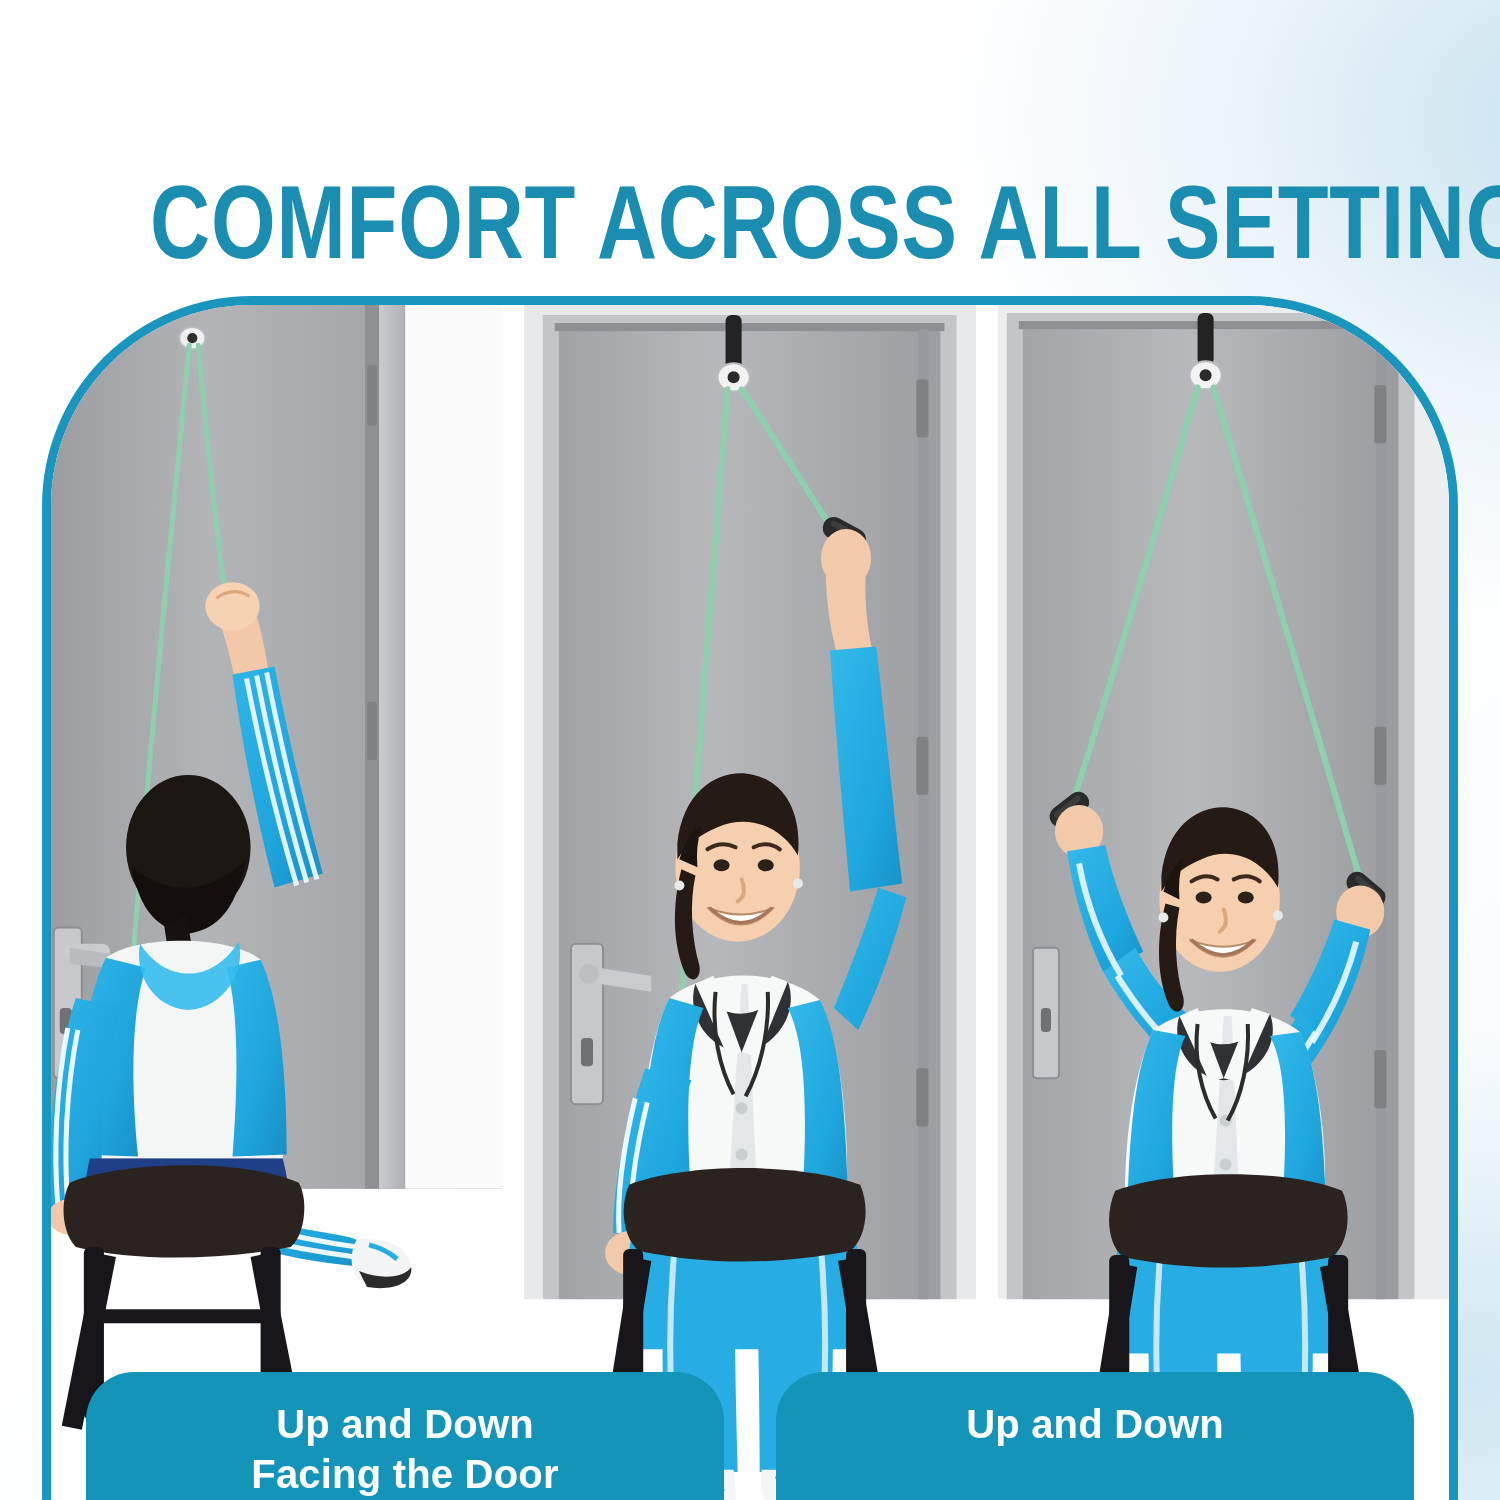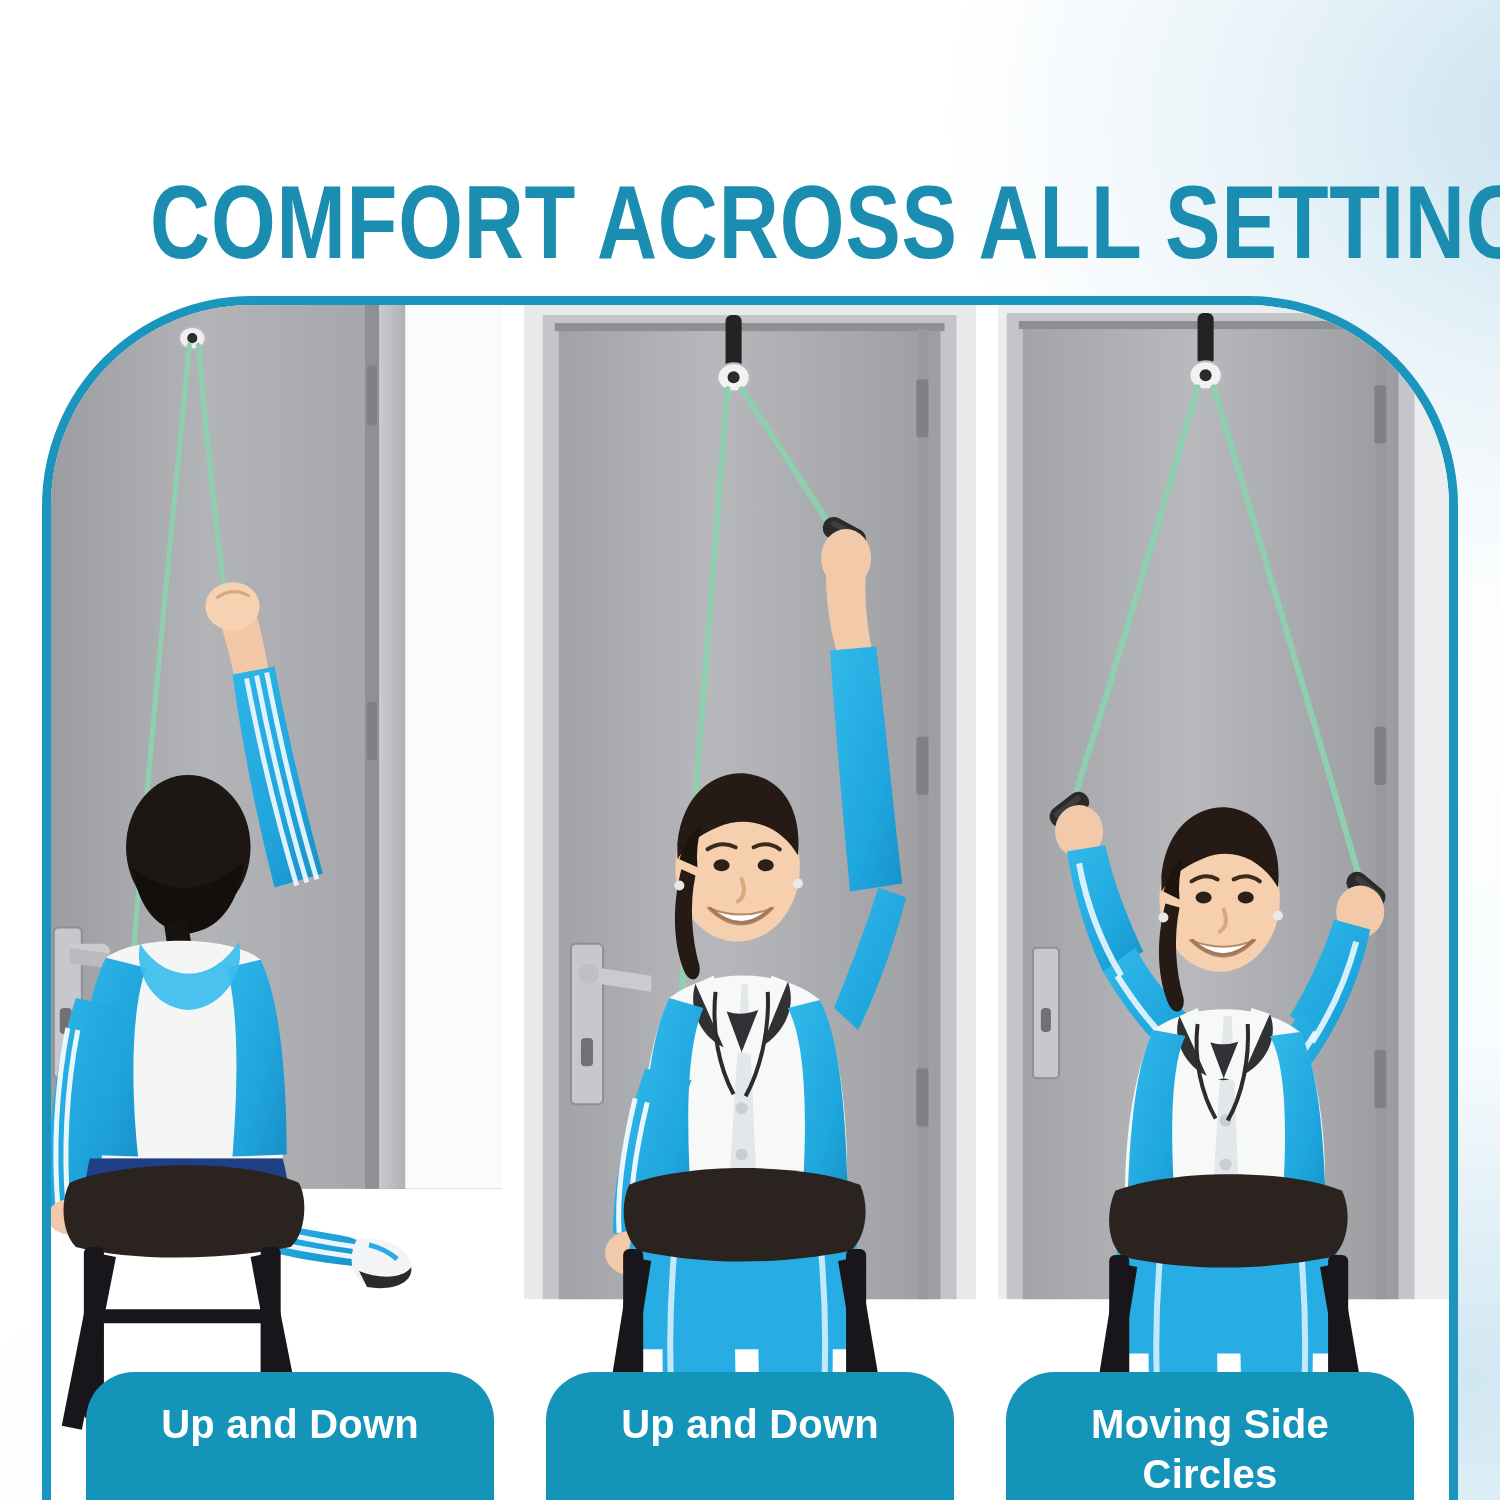--- a/index.html
+++ b/index.html
@@ -412,21 +412,18 @@
         <path d="M346 954 L 380 1152 L 360 1156 L 326 958 Z" fill="#18161a"></path>
       </svg>
     </div>
 
   </div>
 </div>
 
 <div id="badges">
   <div class="badge">
     <span class="ln">Up and Down</span>
+    <span class="ln">Facing the Door</span>
   </div>
   <div class="badge">
     <span class="ln">Up and Down</span>
   </div>
-  <div class="badge">
-    <span class="ln">Moving Side</span>
-    <span class="ln">Circles</span>
-  </div>
 </div>
 
 </body></html>

